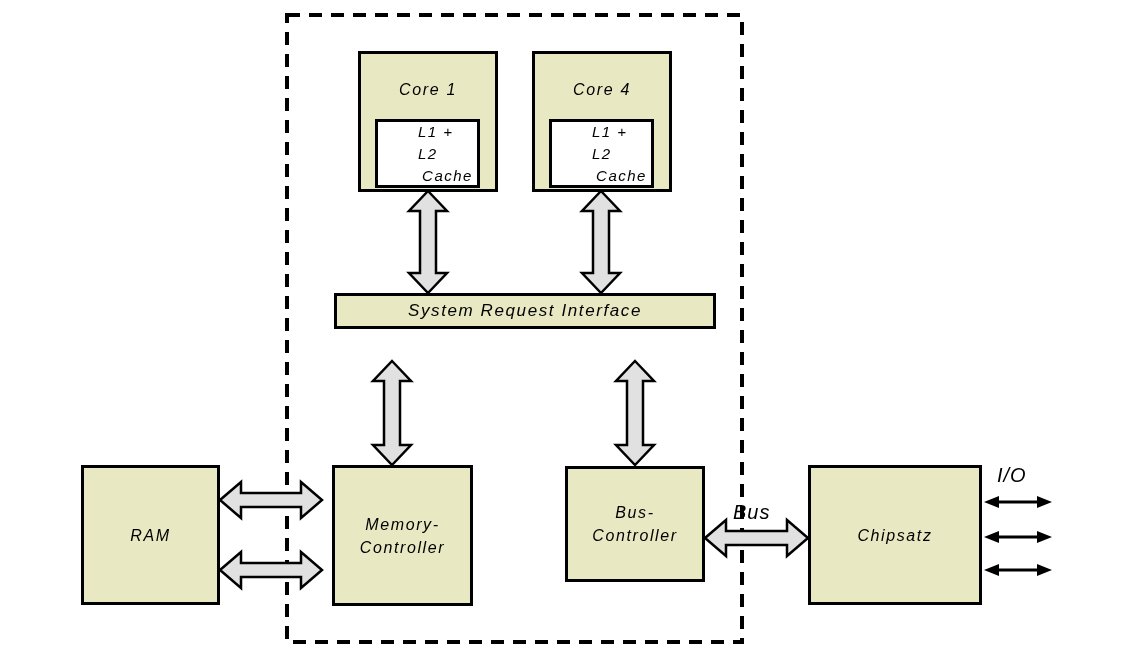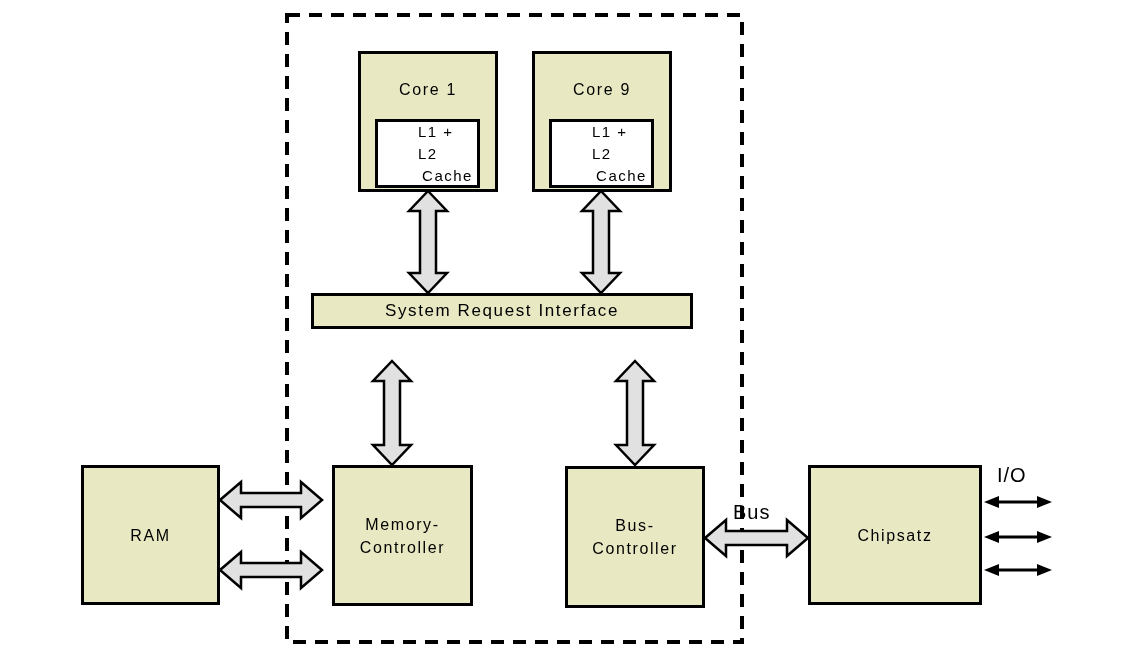--- a/index.html
+++ b/index.html
@@ -5,21 +5,21 @@
   :root{
     --node-fill:#e8e9c3;
     --cache-fill:#ffffff;
     --arrow-fill:#e1e1e1;
     --outline:#000000;
     --background:#ffffff;
   }
   html,body{margin:0;padding:0;background:var(--background);}
   .stage{
     position:relative;width:1126px;height:668px;background:var(--background);
-    font-family:"Liberation Sans", sans-serif;color:#000;overflow:hidden;
+    font-family:"Liberation Sans", sans-serif;color:#000;overflow:hidden;font-style:italic;
   }
   .abs{position:absolute;box-sizing:border-box;}
   .node{
     position:absolute;box-sizing:border-box;
     background:var(--node-fill);border:3px solid var(--outline);
   }
   .cache{
     background:var(--cache-fill);
     display:flex;flex-direction:column;align-items:center;justify-content:center;
     font-size:15px;letter-spacing:1.5px;line-height:22px;padding-left:40px;
@@ -57,35 +57,35 @@
 
   <div class="node" style="left:358px;top:51px;width:140px;height:141px">
     <div class="core-label">Core 1</div>
   </div>
   <div class="node cache" style="left:375px;top:119px;width:105px;height:69px">
     <div>L1 + L2</div>
     <div>Cache</div>
   </div>
 
   <div class="node" style="left:532px;top:51px;width:140px;height:141px">
-    <div class="core-label">Core 9</div>
+    <div class="core-label">Core 4</div>
   </div>
   <div class="node cache" style="left:549px;top:119px;width:105px;height:69px">
     <div>L1 + L2</div>
     <div>Cache</div>
   </div>
 
   <svg style="left:409px;top:191px;" width="38" height="102">
     <polygon class="block-arrow" points="19,0 38,20 27,20 27,82 38,82 19,102 0,82 11,82 11,20 0,20"></polygon>
   </svg>
   <svg style="left:582px;top:191px;" width="38" height="102">
     <polygon class="block-arrow" points="19,0 38,20 27,20 27,82 38,82 19,102 0,82 11,82 11,20 0,20"></polygon>
   </svg>
 
-  <div class="bar" style="left:311px;top:293px;width:382px;height:36px">
+  <div class="bar" style="left:334px;top:293px;width:382px;height:36px">
     <span>System Request Interface</span>
   </div>
 
   <svg style="left:373px;top:361px;" width="38" height="104">
     <polygon class="block-arrow" points="19,0 38,20 27,20 27,84 38,84 19,104 0,84 11,84 11,20 0,20"></polygon>
   </svg>
   <svg style="left:616px;top:361px;" width="38" height="104">
     <polygon class="block-arrow" points="19,0 38,20 27,20 27,84 38,84 19,104 0,84 11,84 11,20 0,20"></polygon>
   </svg>
 
@@ -98,21 +98,21 @@
   </svg>
   <svg style="left:220px;top:552px;" width="102" height="36">
     <polygon class="block-arrow" points="0,18 21,0 21,11 81,11 81,0 102,18 81,36 81,25 21,25 21,36"></polygon>
   </svg>
 
   <div class="node bigbox" style="left:332px;top:465px;width:141px;height:141px">
     <div>Memory-</div>
     <div>Controller</div>
   </div>
 
-  <div class="node bigbox" style="left:565px;top:466px;width:140px;height:142px">
+  <div class="node bigbox" style="left:565px;top:466px;width:140px;height:116px">
     <div>Bus-</div>
     <div>Controller</div>
   </div>
 
   <svg style="left:705px;top:520px;" width="103" height="36">
     <polygon class="block-arrow" points="0,18 21,0 21,11 82,11 82,0 103,18 82,36 82,25 21,25 21,36"></polygon>
   </svg>
   <div class="float-label" style="left:733px;top:501px;text-align:center;">Bus</div>
 
   <div class="node bigbox" style="left:808px;top:465px;width:174px;height:140px">

